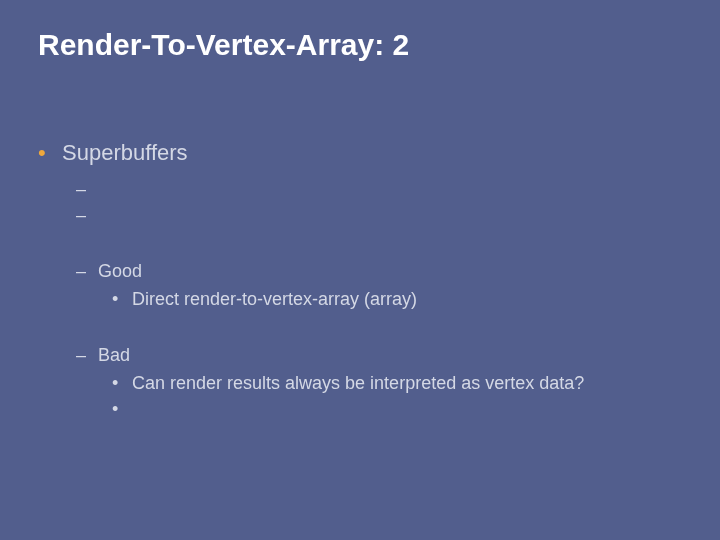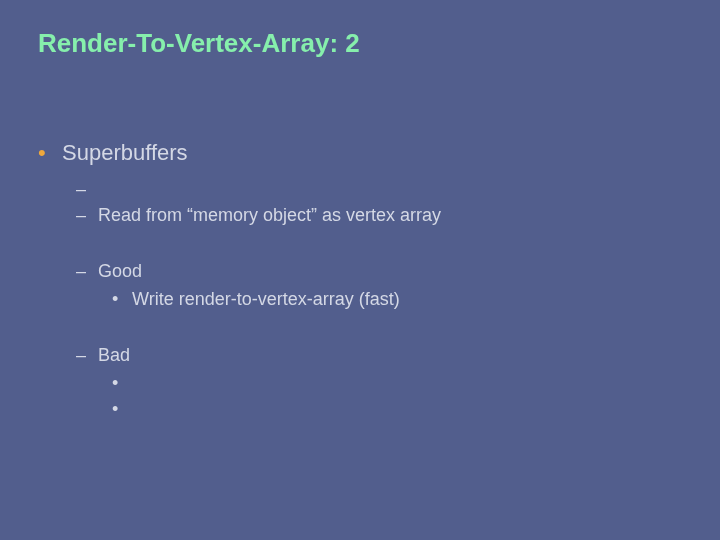--- a/index.html
+++ b/index.html
@@ -14,23 +14,23 @@
   .slide {
     width: 720px;
     height: 540px;
     position: relative;
     box-sizing: border-box;
   }
   .title {
     position: absolute;
     left: 38px;
     top: 28px;
-    font-size: 26px;
+    font-size: 30px;
     font-weight: bold;
-    color: #86efac;
+    color: #ffffff;
   }
   .content {
     position: absolute;
     left: 38px;
     top: 138px;
     right: 30px;
     color: #d4d8e5;
   }
   ul, li {
     margin: 0;
@@ -101,52 +101,52 @@
 
         <ul class="lvl2">
           <li>
             <div class="row">
               <span class="bullet">–</span>
             </div>
           </li>
           <li>
             <div class="row">
               <span class="bullet">–</span>
-              <span>Read from “memory object” as vertex array</span>
             </div>
           </li>
 
           <li class="gap"></li>
 
           <li>
             <div class="row">
               <span class="bullet">–</span>
               <span>Good</span>
             </div>
             <ul class="lvl3">
               <li>
                 <div class="row">
                   <span class="bullet">•</span>
-                  <span>Write render-to-vertex-array (fast)</span>
+                  <span>Direct render-to-vertex-array (array)</span>
                 </div>
               </li>
             </ul>
           </li>
 
           <li class="gap"></li>
 
           <li>
             <div class="row">
               <span class="bullet">–</span>
               <span>Bad</span>
             </div>
             <ul class="lvl3">
               <li>
                 <div class="row">
                   <span class="bullet">•</span>
+                  <span>Can render results always be interpreted as vertex data?</span>
                 </div>
               </li>
               <li>
                 <div class="row">
                   <span class="bullet">•</span>
                 </div>
               </li>
             </ul>
           </li>
         </ul>

